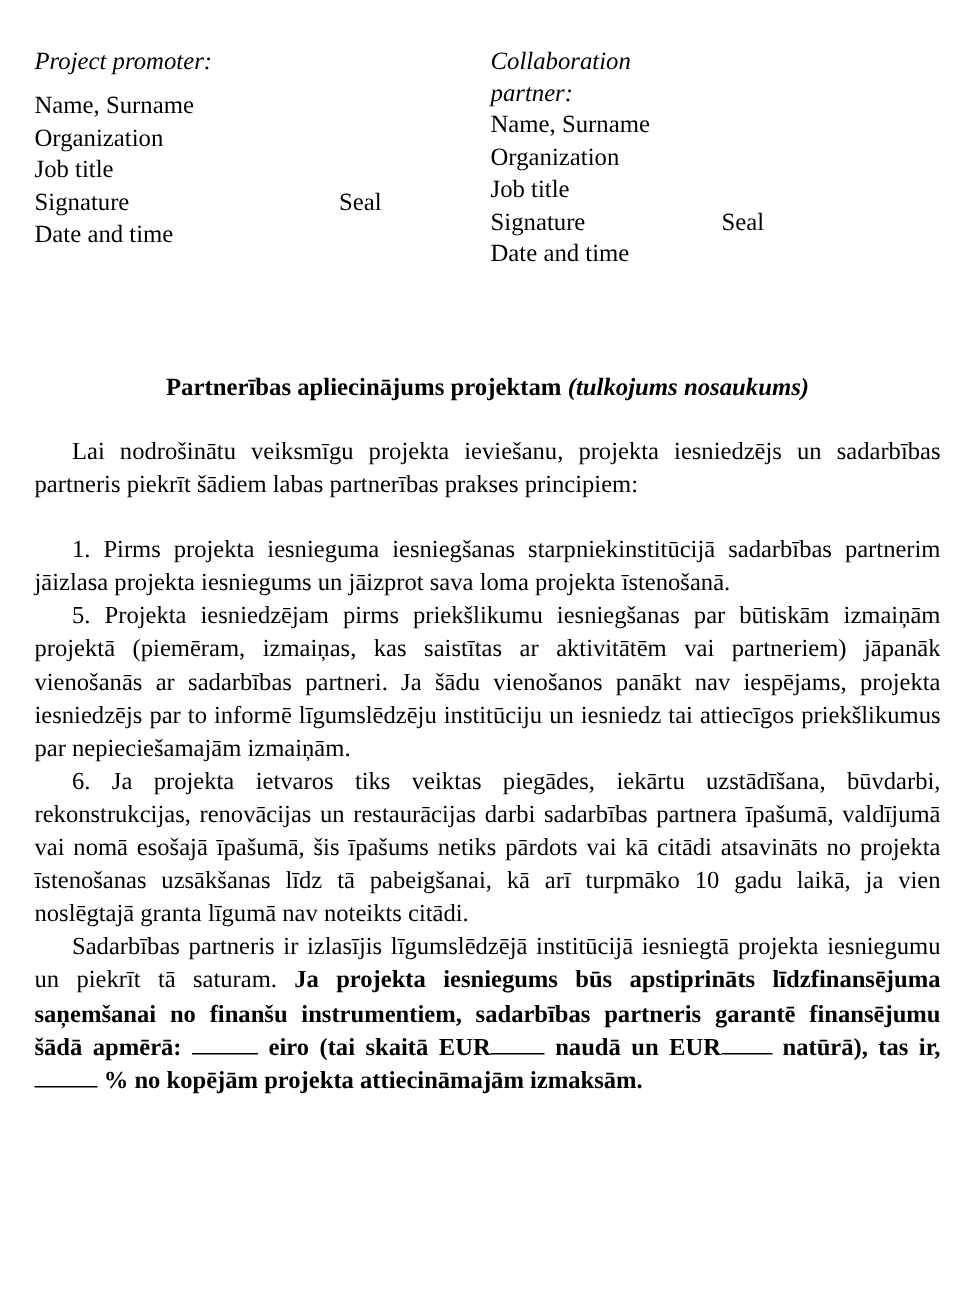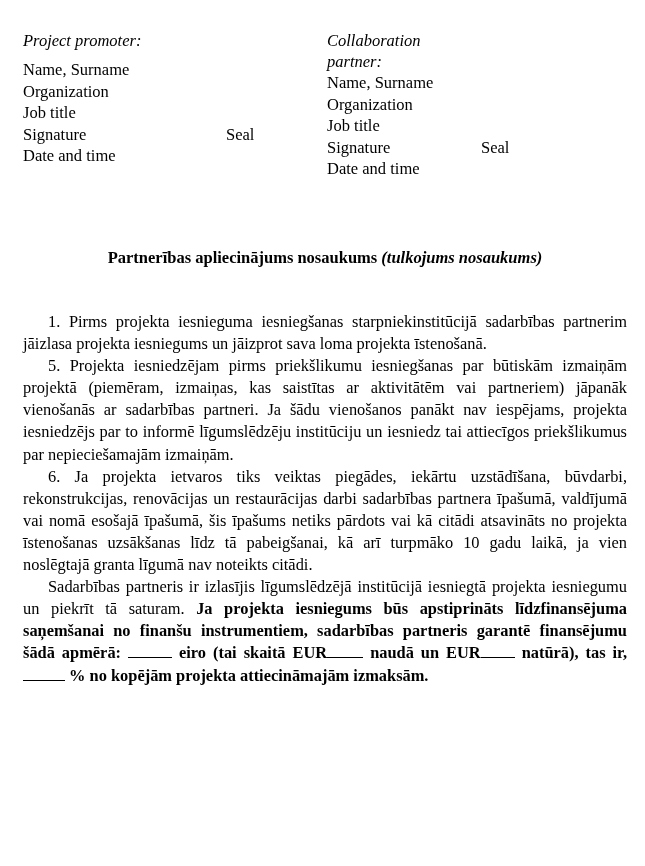--- a/index.html
+++ b/index.html
@@ -160,25 +160,26 @@
         <span>Signature</span>
         <span class="seal-right">Seal</span>
       </div>
       <div class="sig-line">Date and time</div>
     </div>
 
   </div>
 
 
   <div class="doc-title">
-    <span>Partnerības apliecinājums nosaukums </span><span class="title-ital">(tulkojums nosaukums)</span>
+    <span>Partnerības apliecinājums projektam </span><span class="title-ital">(tulkojums nosaukums)</span>
   </div>
 
   <div class="body-text">
 
+    <p class="lead">Lai nodrošinātu veiksmīgu projekta ieviešanu, projekta iesniedzējs un sadarbības partneris piekrīt šādiem labas partnerības prakses principiem:</p>
 
     <p class="spaced">1. Pirms projekta iesnieguma iesniegšanas starpniekinstitūcijā sadarbības partnerim jāizlasa projekta iesniegums un jāizprot sava loma projekta īstenošanā.</p>
     <p>5. Projekta iesniedzējam pirms priekšlikumu iesniegšanas par būtiskām izmaiņām projektā (piemēram, izmaiņas, kas saistītas ar aktivitātēm vai partneriem) jāpanāk vienošanās ar sadarbības partneri. Ja šādu vienošanos panākt nav iespējams, projekta iesniedzējs par to informē līgumslēdzēju institūciju un iesniedz tai attiecīgos priekšlikumus par nepieciešamajām izmaiņām.</p>
     <p>6. Ja projekta ietvaros tiks veiktas piegādes, iekārtu uzstādīšana, būvdarbi, rekonstrukcijas, renovācijas un restaurācijas darbi sadarbības partnera īpašumā, valdījumā vai nomā esošajā īpašumā, šis īpašums netiks pārdots vai kā citādi atsavināts no projekta īstenošanas uzsākšanas līdz tā pabeigšanai, kā arī turpmāko 10 gadu laikā, ja vien noslēgtajā granta līgumā nav noteikts citādi.</p>
 
     <p><span>Sadarbības partneris ir izlasījis līgumslēdzējā institūcijā iesniegtā projekta iesniegumu un piekrīt tā saturam. </span><span class="bold">Ja projekta iesniegums būs apstiprināts līdzfinansējuma saņemšanai no finanšu instrumentiem, sadarbības partneris garantē finansējumu šādā apmērā:</span><span class="bold"> <span class="blank w1"></span> </span><span class="bold">eiro (tai skaitā EUR</span><span class="bold"><span class="blank w2"></span> </span><span class="bold">naudā un EUR</span><span class="bold"><span class="blank w3"></span> </span><span class="bold">natūrā), tas ir,</span><span class="bold"> <span class="blank w4"></span> </span><span class="bold">% no kopējām projekta attiecināmajām izmaksām.</span></p>
 
   </div>
 
 </div>

